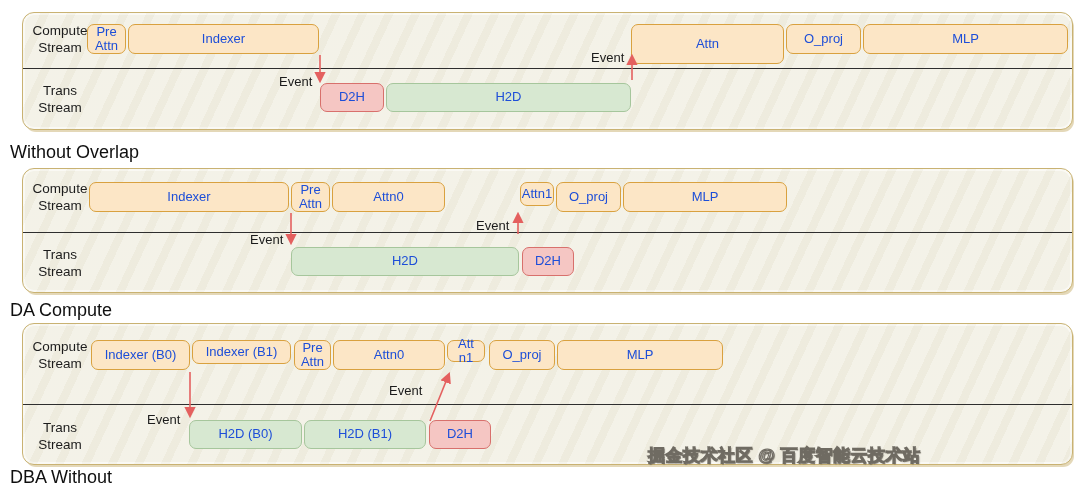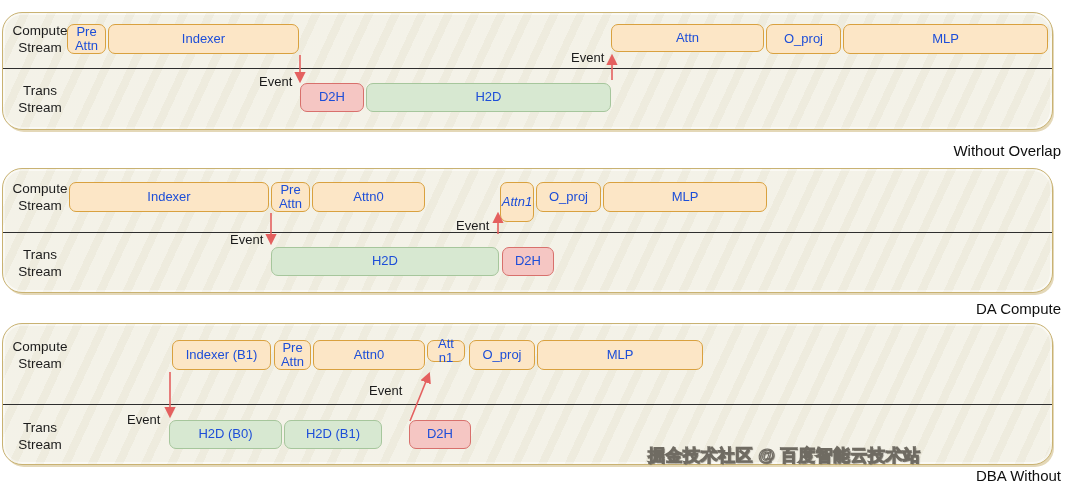--- a/index.html
+++ b/index.html
@@ -2,24 +2,24 @@
 <html style="--panel-fill: #f1efe3; --panel-border: #c9b272; --compute-fill: #fce6c6; --compute-border: #d9a13f; --h2d-fill: #d7e8d1; --h2d-border: #a6c69c; --d2h-fill: #f5c6c3; --d2h-border: #d8706c;"><head>
 <meta charset="utf-8">
 <style>
   html,body{margin:0;padding:0;}
   body{
     width:1080px;height:500px;position:relative;overflow:hidden;
     background:#ffffff;
     font-family:"Liberation Sans","DejaVu Sans",sans-serif;
   }
   .panel{
-    position:absolute;left:2px;width:1051px;box-sizing:border-box;
+    position:absolute;left:22px;width:1051px;box-sizing:border-box;
     background:var(--panel-fill);
     border:1.6px solid var(--panel-border);
-    border-radius:20px;
+    border-radius:12px;
     box-shadow:2px 3px 0 -1px rgba(201,178,114,.5), inset 0 0 0 2px rgba(255,255,255,.55);
   }
   .panel::before{
     content:"";position:absolute;inset:0;border-radius:inherit;pointer-events:none;
     background:repeating-linear-gradient(115deg,
       rgba(255,255,255,.35) 0 16px,
       rgba(222,216,194,.28) 16px 24px);
     opacity:.55;
   }
   .divider{position:absolute;left:0;right:0;border-top:1.6px solid #2e2e2e;}
@@ -30,22 +30,22 @@
     position:absolute;display:flex;align-items:center;justify-content:center;
     text-align:center;font-size:13px;line-height:1.08;color:#1d4ed8;
     border-radius:7px;box-sizing:border-box;padding:1px 2px;z-index:2;
   }
   .box.compute{background:var(--compute-fill);border:1.6px solid var(--compute-border);}
   .box.h2d{background:var(--h2d-fill);border:1.6px solid var(--h2d-border);}
   .box.d2h{background:var(--d2h-fill);border:1.6px solid var(--d2h-border);}
   .arrows{position:absolute;inset:0;width:100%;height:100%;pointer-events:none;overflow:visible;z-index:3;}
   .event-label{position:absolute;font-size:13px;color:#1b1b1b;z-index:3;white-space:nowrap;}
   .panel-title{
-    position:absolute;left:10px;width:1051px;text-align:right;
-    font-size:15px;font-weight:500;color:#0f0f0f;
+    position:absolute;left:10px;width:1051px;text-align:left;
+    font-size:18px;font-weight:500;color:#0f0f0f;
   }
   .watermark{
     position:absolute;left:648px;top:444px;width:410px;
     font-size:17px;font-weight:bold;letter-spacing:.5px;white-space:nowrap;
     color:rgba(255,255,255,.95);
     -webkit-text-stroke:1.1px #6f6b62;
     text-shadow:1px 1px 1px rgba(90,85,75,.8);
     z-index:9;
   }
 </style>
@@ -59,67 +59,68 @@
     </marker>
   </defs>
 </svg>
 
 <section class="panel" style="top: 12px; height: 118px;">
     <div class="stream-label" style="left: 6px; top: 10px; width: 62px;">Compute Stream</div>
     <div class="stream-label" style="left: 6px; top: 70px; width: 62px;">Trans Stream</div>
     <div class="divider" style="top: 55px;"></div>
     <div class="box compute" style="left: 64px; top: 11px; width: 39px; height: 30px;">Pre Attn</div>
     <div class="box compute" style="left: 105px; top: 11px; width: 191px; height: 30px;">Indexer</div>
-    <div class="box compute" style="left: 608px; top: 11px; width: 153px; height: 28px;">Attn</div>
+    <div class="box compute" style="left: 608px; top: 11px; width: 153px; height: 40px;">Attn</div>
     <div class="box compute" style="left: 763px; top: 11px; width: 75px; height: 30px;">O_proj</div>
     <div class="box compute" style="left: 840px; top: 11px; width: 205px; height: 30px;">MLP</div>
     <div class="box d2h" style="left: 297px; top: 70px; width: 64px; height: 29px;">D2H</div>
     <div class="box h2d" style="left: 363px; top: 70px; width: 245px; height: 29px;">H2D</div>
     <div class="event-label" style="left: 256px; top: 61px;">Event</div>
     <div class="event-label" style="left: 568px; top: 37px;">Event</div>
     <svg class="arrows">
       <line x1="297" y1="42" x2="297" y2="68" stroke="#e4605f" stroke-width="1.6" marker-end="url(#ah)"></line>
       <line x1="609" y1="67" x2="609" y2="43" stroke="#e4605f" stroke-width="1.6" marker-end="url(#ah)"></line>
     </svg>
   </section>
 <div class="panel-title" style="top:142px">Without Overlap</div>
 
 <section class="panel" style="top: 168px; height: 125px;">
     <div class="stream-label" style="left: 6px; top: 12px; width: 62px;">Compute Stream</div>
     <div class="stream-label" style="left: 6px; top: 78px; width: 62px;">Trans Stream</div>
     <div class="divider" style="top: 63px;"></div>
     <div class="box compute" style="left: 66px; top: 13px; width: 200px; height: 30px;">Indexer</div>
     <div class="box compute" style="left: 268px; top: 13px; width: 39px; height: 30px;">Pre Attn</div>
     <div class="box compute" style="left: 309px; top: 13px; width: 113px; height: 30px;">Attn0</div>
-    <div class="box compute" style="left: 497px; top: 13px; width: 34px; height: 40px; font-style: italic;">Attn1</div>
+    <div class="box compute" style="left: 497px; top: 13px; width: 34px; height: 24px;">Attn1</div>
     <div class="box compute" style="left: 533px; top: 13px; width: 65px; height: 30px;">O_proj</div>
     <div class="box compute" style="left: 600px; top: 13px; width: 164px; height: 30px;">MLP</div>
     <div class="box h2d" style="left: 268px; top: 78px; width: 228px; height: 29px;">H2D</div>
     <div class="box d2h" style="left: 499px; top: 78px; width: 52px; height: 29px;">D2H</div>
     <div class="event-label" style="left: 227px; top: 63px;">Event</div>
     <div class="event-label" style="left: 453px; top: 49px;">Event</div>
     <svg class="arrows">
       <line x1="268" y1="44" x2="268" y2="74" stroke="#e4605f" stroke-width="1.6" marker-end="url(#ah)"></line>
       <line x1="495" y1="65" x2="495" y2="45" stroke="#e4605f" stroke-width="1.6" marker-end="url(#ah)"></line>
     </svg>
   </section>
 <div class="panel-title" style="top:300px">DA Compute</div>
 
 <section class="panel" style="top: 323px; height: 142px;">
     <div class="stream-label" style="left: 6px; top: 15px; width: 62px;">Compute Stream</div>
     <div class="stream-label" style="left: 6px; top: 96px; width: 62px;">Trans Stream</div>
     <div class="divider" style="top: 80px;"></div>
-    <div class="box compute" style="left: 169px; top: 16px; width: 99px; height: 30px;">Indexer (B1)</div>
+    <div class="box compute" style="left: 68px; top: 16px; width: 99px; height: 30px;">Indexer (B0)</div>
+    <div class="box compute" style="left: 169px; top: 16px; width: 99px; height: 24px;">Indexer (B1)</div>
     <div class="box compute" style="left: 271px; top: 16px; width: 37px; height: 30px;">Pre Attn</div>
     <div class="box compute" style="left: 310px; top: 16px; width: 112px; height: 30px;">Attn0</div>
     <div class="box compute" style="left: 424px; top: 16px; width: 38px; height: 22px;">Att n1</div>
     <div class="box compute" style="left: 466px; top: 16px; width: 66px; height: 30px;">O_proj</div>
     <div class="box compute" style="left: 534px; top: 16px; width: 166px; height: 30px;">MLP</div>
     <div class="box h2d" style="left: 166px; top: 96px; width: 113px; height: 29px;">H2D (B0)</div>
-    <div class="box h2d" style="left: 281px; top: 96px; width: 98px; height: 29px;">H2D (B1)</div>
+    <div class="box h2d" style="left: 281px; top: 96px; width: 122px; height: 29px;">H2D (B1)</div>
     <div class="box d2h" style="left: 406px; top: 96px; width: 62px; height: 29px;">D2H</div>
     <div class="event-label" style="left: 124px; top: 88px;">Event</div>
     <div class="event-label" style="left: 366px; top: 59px;">Event</div>
     <svg class="arrows">
       <line x1="167" y1="48" x2="167" y2="92" stroke="#e4605f" stroke-width="1.6" marker-end="url(#ah)"></line>
       <line x1="407" y1="97" x2="426" y2="50" stroke="#e4605f" stroke-width="1.6" marker-end="url(#ah)"></line>
     </svg>
   </section>
 <div class="panel-title" style="top:467px">DBA Without</div>
 

